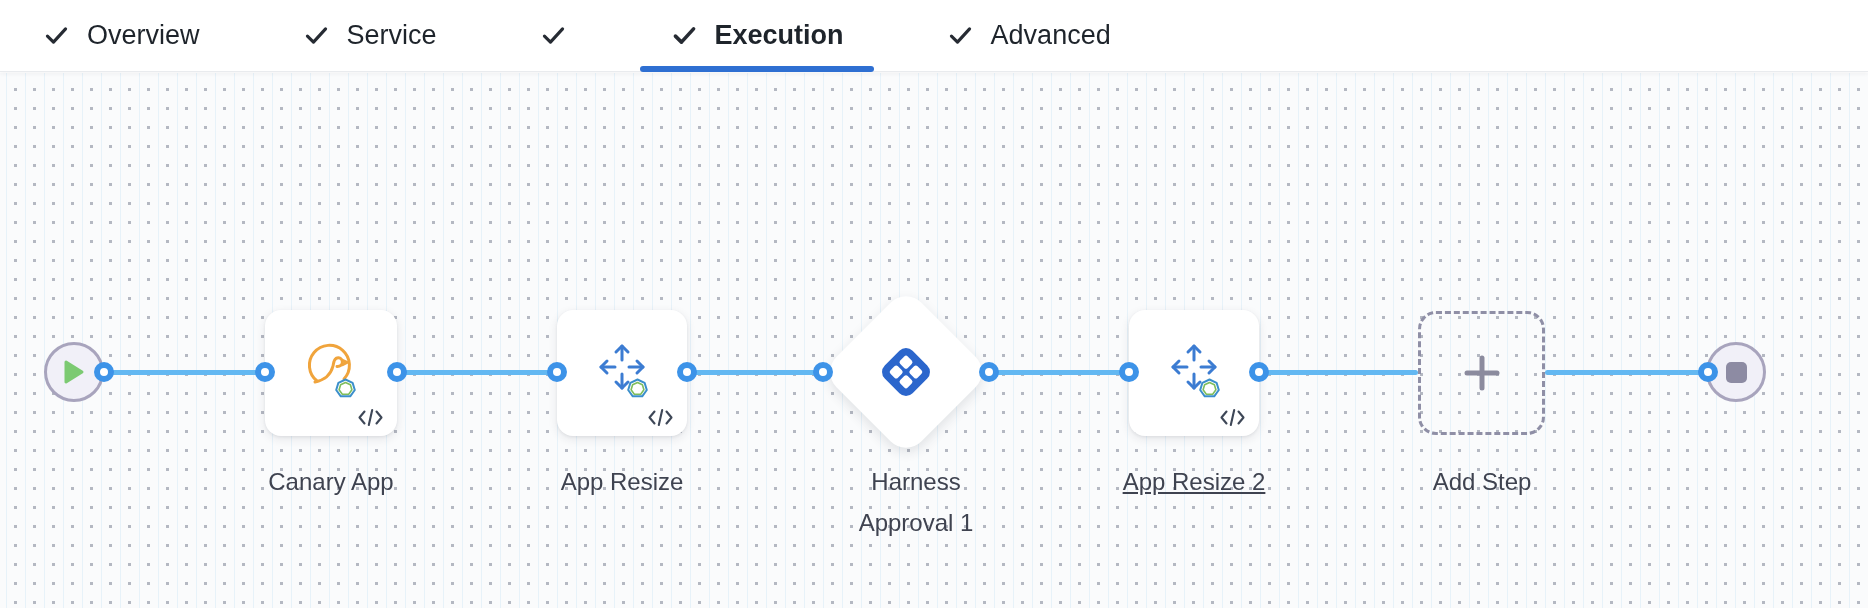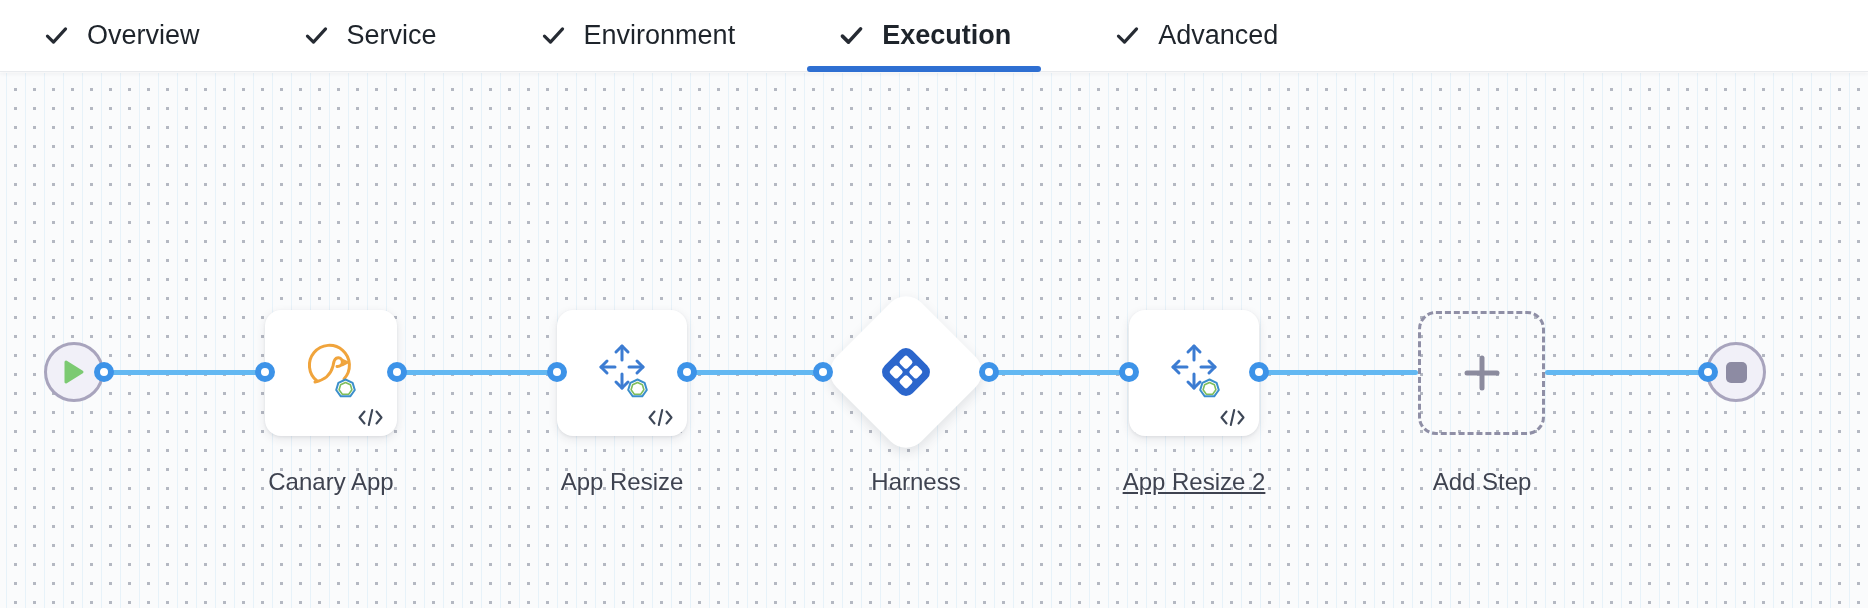--- a/index.html
+++ b/index.html
@@ -131,21 +131,20 @@
       <svg class="check-svg" viewBox="0 0 24 24">
         <path d="M4.5 12.5 L9.5 17.5 L19.5 6.5" fill="none" stroke="#262b33" stroke-width="2.6" stroke-linecap="round" stroke-linejoin="round"></path>
       </svg>
       <span>Service</span>
     </div>
 
     <div class="tab">
       <svg class="check-svg" viewBox="0 0 24 24">
         <path d="M4.5 12.5 L9.5 17.5 L19.5 6.5" fill="none" stroke="#262b33" stroke-width="2.6" stroke-linecap="round" stroke-linejoin="round"></path>
       </svg>
-      <span>Environment</span>
     </div>
 
     <div class="tab active">
       <svg class="check-svg" viewBox="0 0 24 24">
         <path d="M4.5 12.5 L9.5 17.5 L19.5 6.5" fill="none" stroke="#262b33" stroke-width="3" stroke-linecap="round" stroke-linejoin="round"></path>
       </svg>
       <span>Execution</span>
       <div class="tab-underline"></div>
     </div>
 
@@ -284,20 +283,21 @@
     <div class="ring" style="left:1698px;"></div>
 
     <div class="node-label" style="left:331px;">
       <div>Canary App</div>
     </div>
     <div class="node-label" style="left:622px;">
       <div>App Resize</div>
     </div>
     <div class="node-label" style="left:916px;">
       <div>Harness</div>
+      <div>Approval 1</div>
     </div>
     <div class="node-label" style="left:1194px;text-decoration:underline;">
       <div>App Resize 2</div>
     </div>
     <div class="node-label" style="left:1482px;">
       <div>Add Step</div>
     </div>
 
   </div>
 </div>

